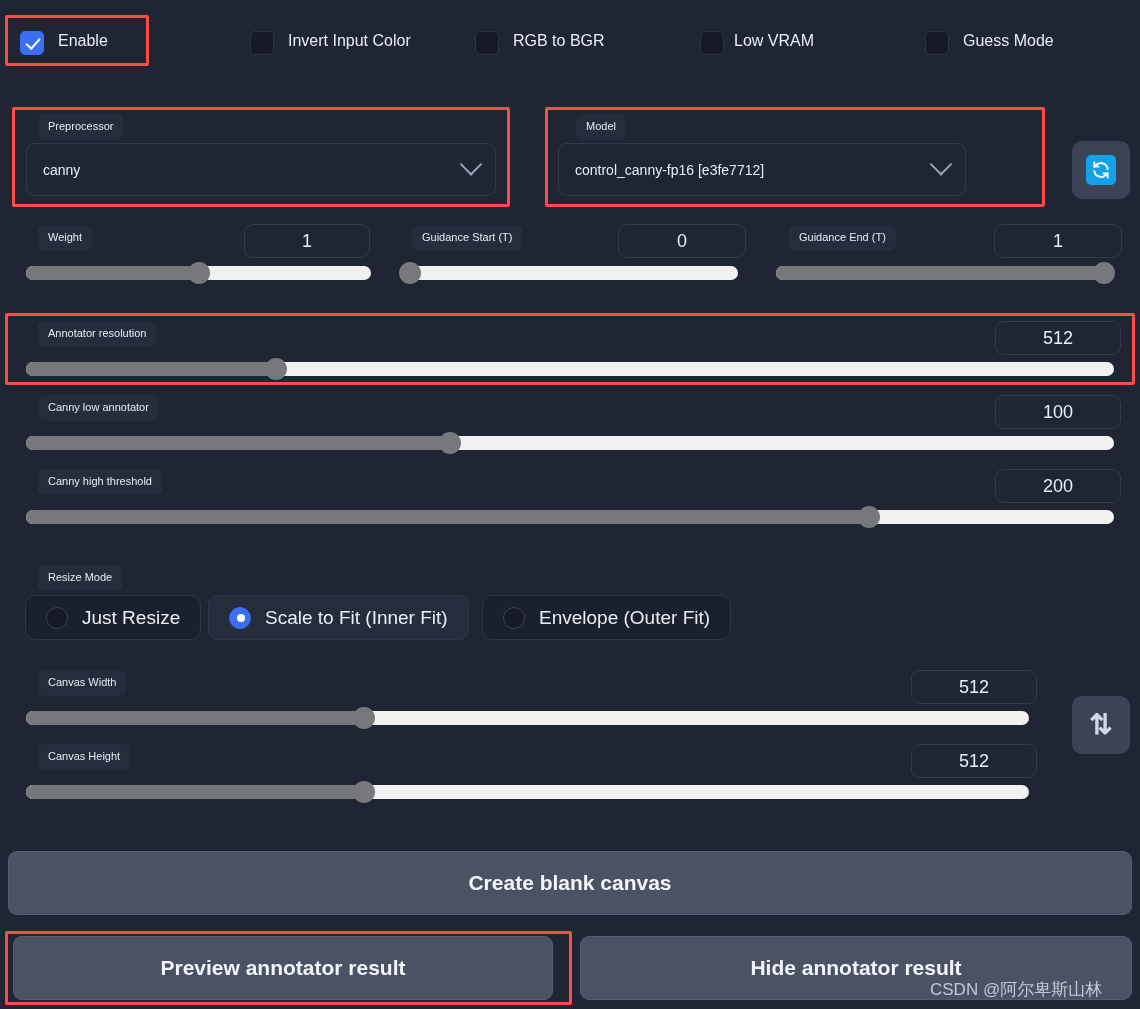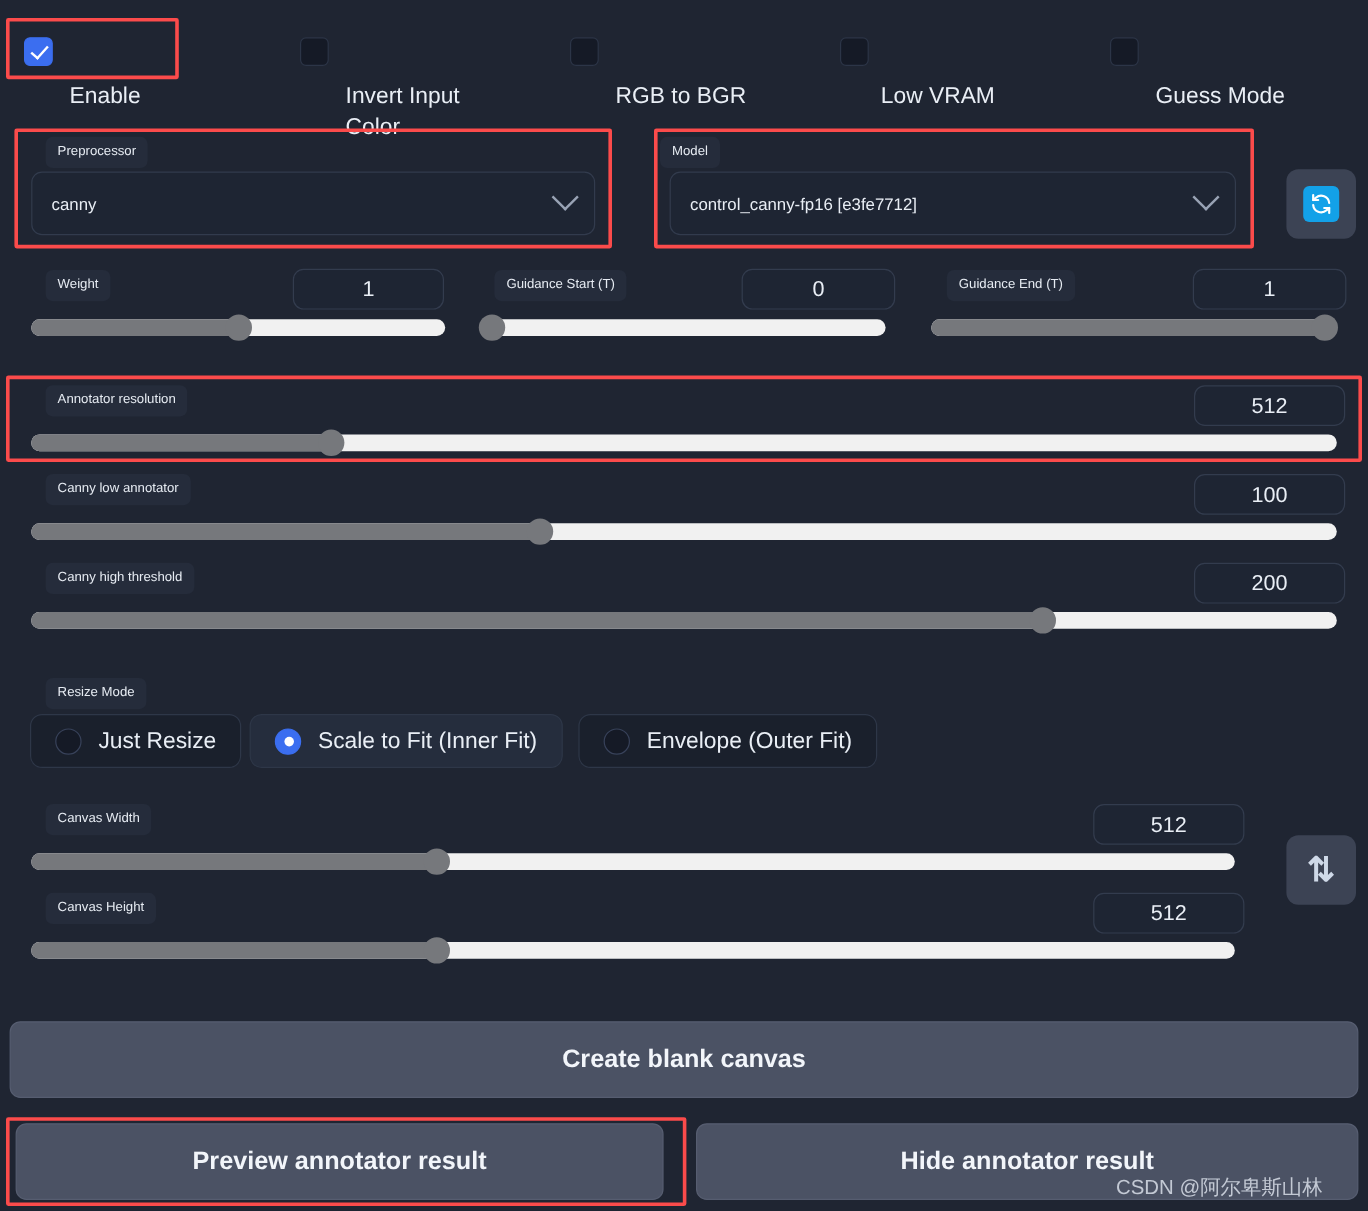--- a/index.html
+++ b/index.html
@@ -46,21 +46,21 @@
   .cbx.on { background: #3b6ef0; border-color: #3b6ef0; }
   .cbx.on::after {
     content: "";
     position: absolute;
     left: 8px; top: 3px;
     width: 6px; height: 12px;
     border: solid #ffffff;
     border-width: 0 2.6px 2.6px 0;
     transform: rotate(42deg);
   }
-  .cbx-label { color: #e9eef5; font-size: 19px; line-height: 26px; max-width: 130px; margin-top: 40px; }
+  .cbx-label { color: #e9eef5; font-size: 16px; line-height: 26px; max-width: 130px; }
   .dd-field {
     position: absolute;
     background: #1e2533;
     border: 1px solid #323b4d;
     border-radius: 9px;
     display: flex; align-items: center;
     padding: 0 16px;
     color: #e9eef5;
     font-size: 14px;
   }
@@ -189,22 +189,22 @@
     <div class="cbx"></div>
     <span class="cbx-label">Guess Mode</span>
   </div>
 
   <div class="chip" style="left:38px; top:114px;">Preprocessor</div>
   <div class="dd-field" style="left:26px; top:143px; width:470px; height:53px;">
     <span class="val">canny</span>
     <span class="chev"></span>
   </div>
 
-  <div class="chip" style="left:550px; top:114px;">Model</div>
-  <div class="dd-field" style="left:558px; top:143px; width:472px; height:53px;">
+  <div class="chip" style="left:576px; top:114px;">Model</div>
+  <div class="dd-field" style="left:558px; top:143px; width:408px; height:53px;">
     <span class="val">control_canny-fp16 [e3fe7712]</span>
     <span class="chev"></span>
   </div>
 
   <div class="icon-btn" style="left:1072px; top:141px; width:58px; height:58px;">
     <span class="refresh-glyph">
       <svg width="20" height="20" viewBox="0 0 24 24" fill="none" stroke="#ffffff" stroke-width="2.2" stroke-linecap="round" stroke-linejoin="round">
         <path d="M20 11a8 8 0 0 0-13.3-5.3L4 8"></path>
         <polyline points="4 3 4 8 9 8"></polyline>
         <path d="M4 13a8 8 0 0 0 13.3 5.3L20 16"></path>

